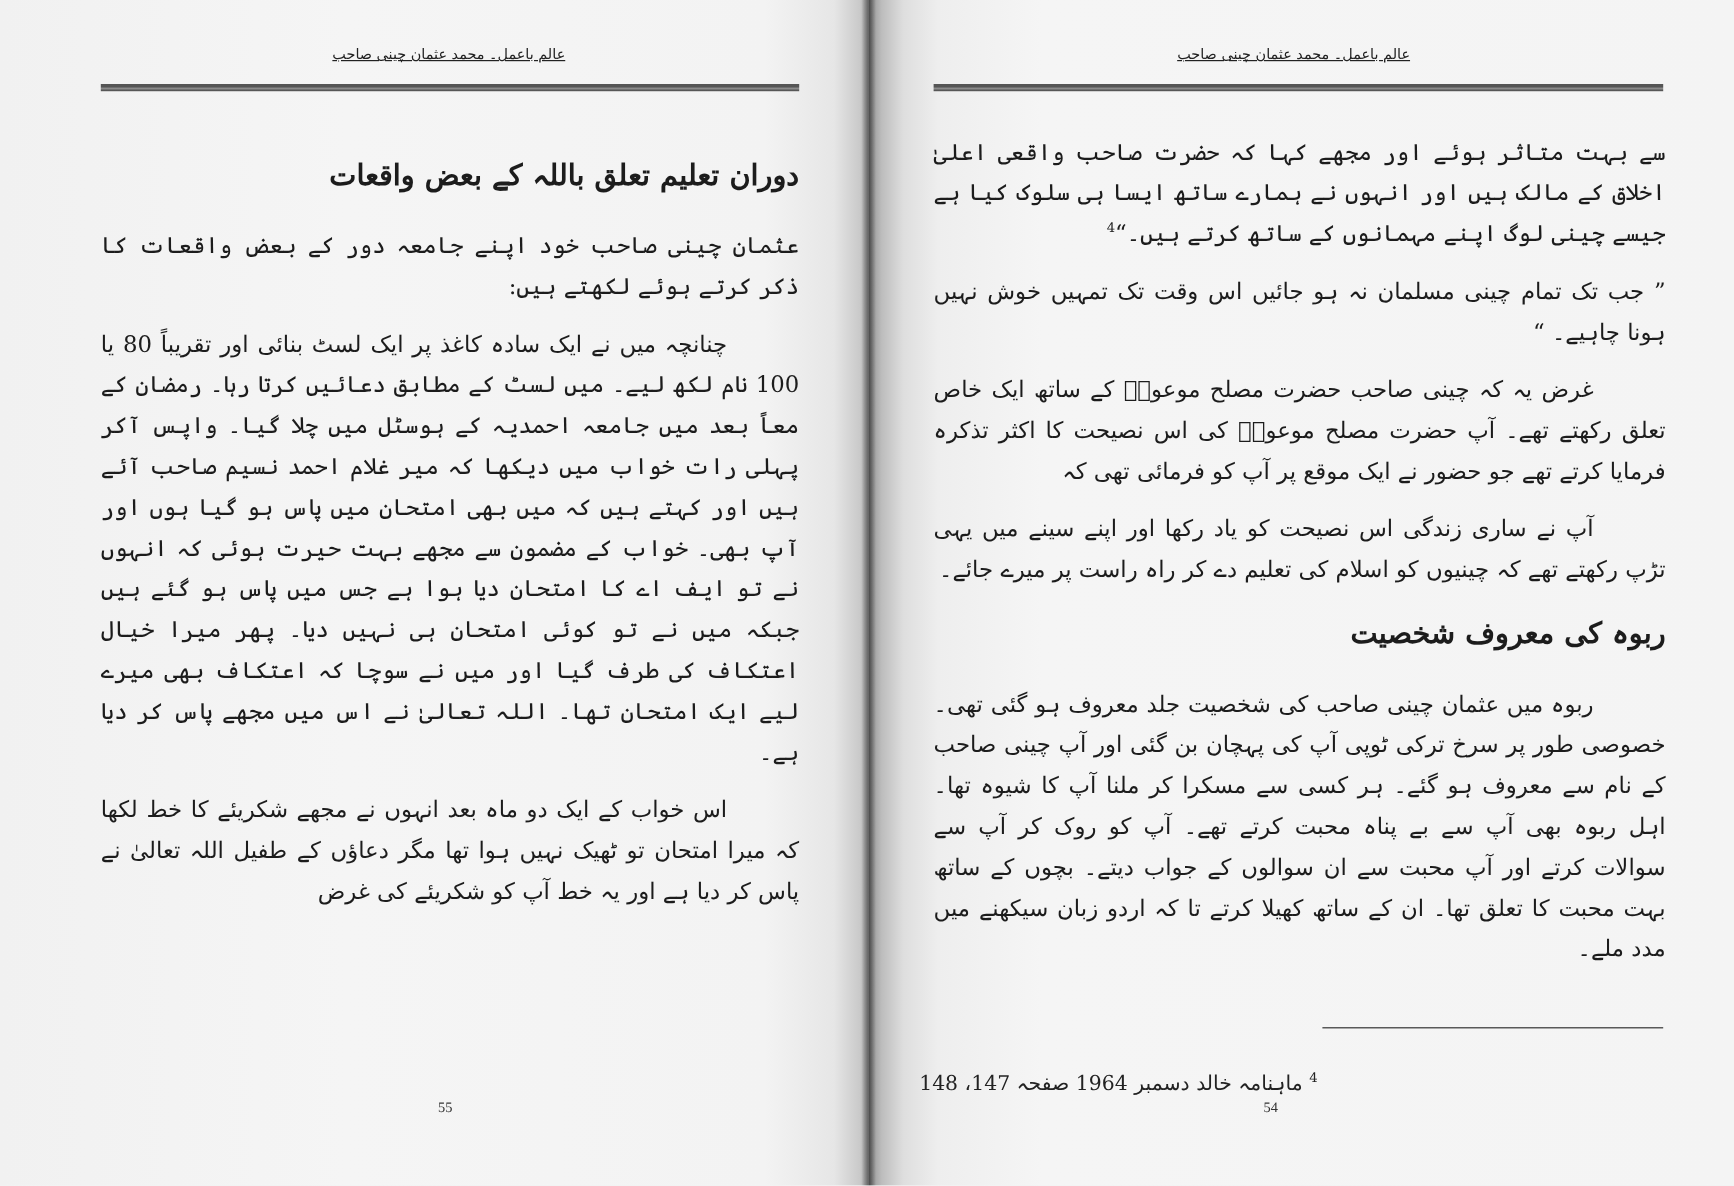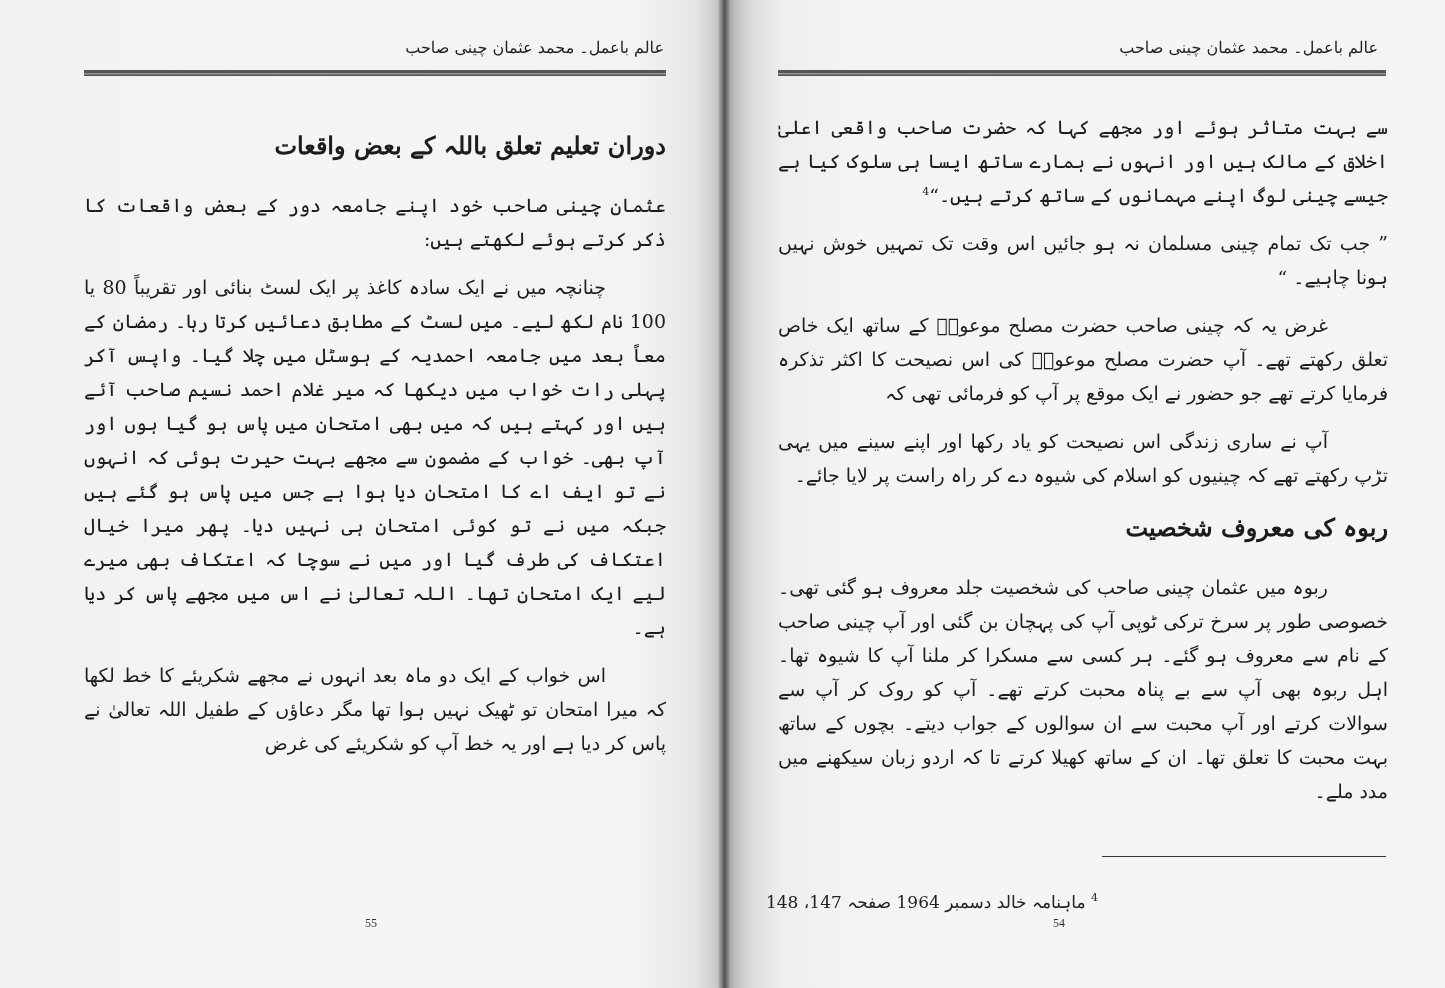--- a/index.html
+++ b/index.html
@@ -38,24 +38,25 @@
       position: absolute;
       left: 718px;
       top: 0;
       width: 12px;
       height: 988px;
       background: linear-gradient(to right, rgba(0,0,0,0.0), rgba(0,0,0,0.35) 45%, rgba(0,0,0,0.45) 55%, rgba(0,0,0,0.0));
     }
     .running-head {
       position: absolute;
       top: 38px;
-      text-align: right;
+      text-align: center;
       direction: rtl;
-      font-size: 16px;
+      font-size: 12px;
       color: #222;
+      text-decoration: underline;
     }
     .page-left .running-head { left: 84px; width: 580px; }
     .page-right .running-head { left: 54px; width: 600px; }
     .head-rule {
       position: absolute;
       top: 70px;
       height: 6px;
       background: linear-gradient(to bottom, #555 0%, #555 45%, #9a9a9a 55%, #444 100%);
     }
     .page-left .head-rule { left: 84px; width: 582px; }
@@ -138,21 +139,21 @@
   </div>
 
   <div class="page page-right">
     <div class="running-head">عالم باعمل۔ محمد عثمان چینی صاحب</div>
     <div class="head-rule"></div>
 
     <div class="body-text">
       <p class="para"><span>سے بہت متاثر ہوئے اور مجھے کہا کہ حضرت صاحب واقعی اعلیٰ اخلاق کے مالک ہیں اور انہوں نے ہمارے ساتھ ایسا ہی سلوک کیا ہے جیسے چینی لوگ اپنے مہمانوں کے ساتھ کرتے ہیں۔“</span><span class="sup">4</span></p>
       <p class="para">” جب تک تمام چینی مسلمان نہ ہو جائیں اس وقت تک تمہیں خوش نہیں ہونا چاہیے۔ “</p>
       <p class="para indent">غرض یہ کہ چینی صاحب حضرت مصلح موعودؓ کے ساتھ ایک خاص تعلق رکھتے تھے۔ آپ حضرت مصلح موعودؓ کی اس نصیحت کا اکثر تذکرہ فرمایا کرتے تھے جو حضور نے ایک موقع پر آپ کو فرمائی تھی کہ</p>
-      <p class="para indent">آپ نے ساری زندگی اس نصیحت کو یاد رکھا اور اپنے سینے میں یہی تڑپ رکھتے تھے کہ چینیوں کو اسلام کی شیوہ دے کر راہ راست پر لایا جائے۔</p>
+      <p class="para indent">آپ نے ساری زندگی اس نصیحت کو یاد رکھا اور اپنے سینے میں یہی تڑپ رکھتے تھے کہ چینیوں کو اسلام کی تعلیم دے کر راہ راست پر میرے جائے۔</p>
       <p class="para heading">ربوہ کی معروف شخصیت</p>
       <p class="para indent">ربوہ میں عثمان چینی صاحب کی شخصیت جلد معروف ہو گئی تھی۔ خصوصی طور پر سرخ ترکی ٹوپی آپ کی پہچان بن گئی اور آپ چینی صاحب کے نام سے معروف ہو گئے۔ ہر کسی سے مسکرا کر ملنا آپ کا شیوہ تھا۔ اہل ربوہ بھی آپ سے بے پناہ محبت کرتے تھے۔ آپ کو روک کر آپ سے سوالات کرتے اور آپ محبت سے ان سوالوں کے جواب دیتے۔ بچوں کے ساتھ بہت محبت کا تعلق تھا۔ ان کے ساتھ کھیلا کرتے تا کہ اردو زبان سیکھنے میں مدد ملے۔</p>
     </div>
 
     <div class="footnote-rule"></div>
     <div class="footnote"><span class="sup">4</span> <span>ماہنامہ خالد دسمبر 1964 صفحہ 147، 148</span></div>
 
     <div class="page-number">54</div>
   </div>
 

